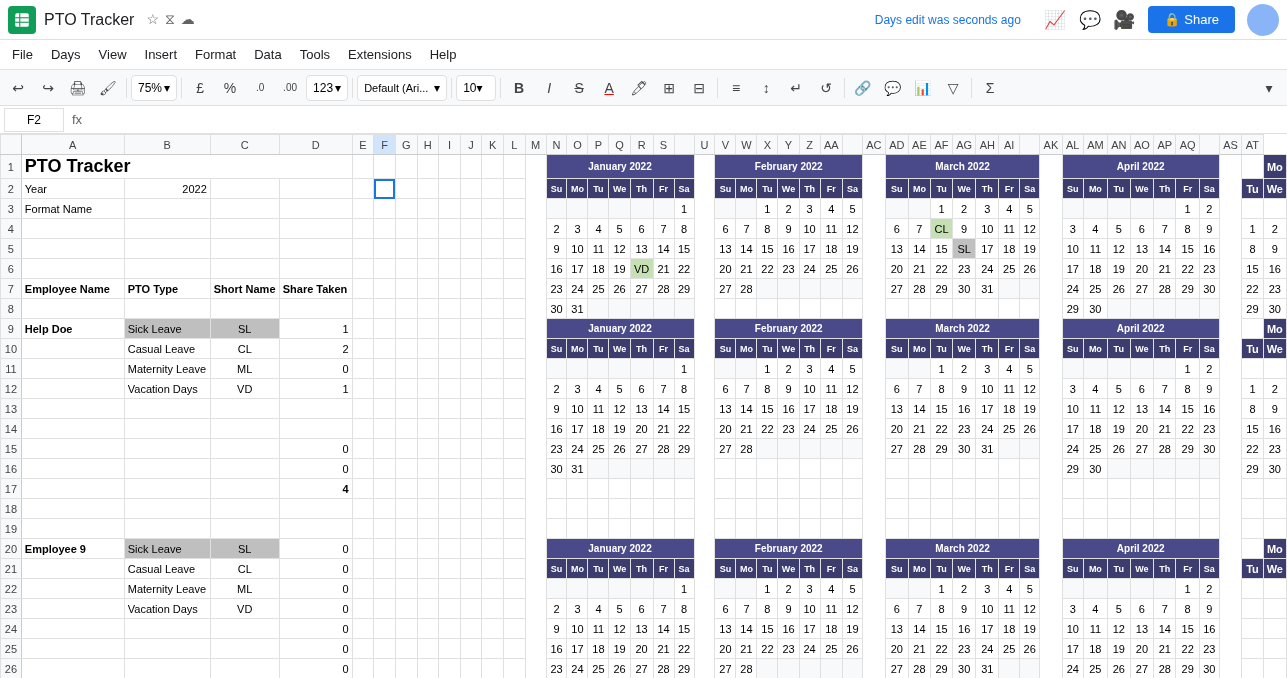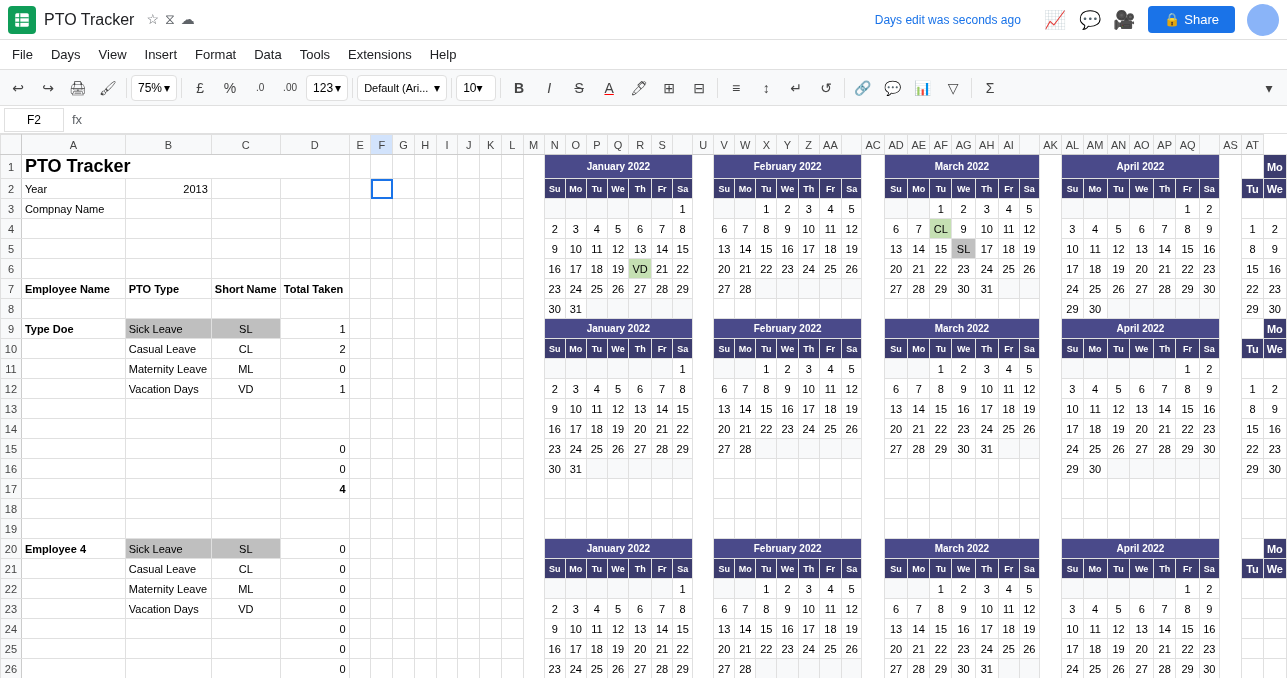--- a/index.html
+++ b/index.html
@@ -230,21 +230,21 @@
             <td colspan="7" style="background: rgb(74, 74, 138); color: white; font-weight: bold; text-align: center; font-size: 10px;">March 2022</td>
             <td style="background: rgb(255, 255, 255); border: none;"></td>
             <td colspan="7" style="background: rgb(74, 74, 138); color: white; font-weight: bold; text-align: center; font-size: 10px;">April 2022</td>
             <td style="background: rgb(255, 255, 255); border: none;"></td>
             <td></td>
             <td style="font-weight: bold; background: rgb(60, 60, 110); color: white; text-align: center;">Mo</td>
           </tr>
           <tr>
             <td class="row-num">2</td>
             <td>Year</td>
-            <td style="text-align: right;">2013</td>
+            <td style="text-align: right;">2022</td>
             <td></td>
             <td></td>
             <td></td>
             <td style="outline: rgb(26, 115, 232) solid 2px; outline-offset: -2px;"></td>
             <td></td>
             <td></td>
             <td></td>
             <td></td>
             <td></td>
             <td></td>
@@ -279,21 +279,21 @@
             <td style="background: rgb(60, 60, 110); color: white; font-size: 9px; text-align: center; font-weight: bold;">We</td>
             <td style="background: rgb(60, 60, 110); color: white; font-size: 9px; text-align: center; font-weight: bold;">Th</td>
             <td style="background: rgb(60, 60, 110); color: white; font-size: 9px; text-align: center; font-weight: bold;">Fr</td>
             <td style="background: rgb(60, 60, 110); color: white; font-size: 9px; text-align: center; font-weight: bold;">Sa</td>
             <td style="background: rgb(255, 255, 255); border: none;"></td>
             <td style="font-weight: bold; background: rgb(60, 60, 110); color: white; text-align: center;">Tu</td>
             <td style="font-weight: bold; background: rgb(60, 60, 110); color: white; text-align: center;">We</td>
           </tr>
           <tr>
             <td class="row-num">3</td>
-            <td>Compnay Name</td>
+            <td>Format Name</td>
             <td></td>
             <td></td>
             <td></td>
             <td></td>
             <td></td>
             <td></td>
             <td></td>
             <td></td>
             <td></td>
             <td></td>
@@ -482,21 +482,21 @@
             <td style="background: rgb(255, 255, 255); text-align: center;">23</td>
             <td style="background: rgb(255, 255, 255); border: none;"></td>
             <td style="text-align: center;">15</td>
             <td style="text-align: center;">16</td>
           </tr>
           <tr>
             <td class="row-num">7</td>
             <td style="font-weight: bold;">Employee Name</td>
             <td style="font-weight: bold;">PTO Type</td>
             <td style="font-weight: bold;">Short Name</td>
-            <td style="font-weight: bold;">Total Taken</td>
+            <td style="font-weight: bold;">Share Taken</td>
             <td></td>
             <td></td>
             <td></td>
             <td></td>
             <td></td>
             <td></td>
             <td></td>
             <td></td>
             <td style="background: rgb(255, 255, 255); border: none;"></td>
             <td style="background: rgb(255, 255, 255); text-align: center;">23</td>
@@ -579,21 +579,21 @@
             <td style="background: rgb(248, 249, 250); text-align: center;"></td>
             <td style="background: rgb(248, 249, 250); text-align: center;"></td>
             <td style="background: rgb(248, 249, 250); text-align: center;"></td>
             <td style="background: rgb(248, 249, 250); text-align: center;"></td>
             <td style="background: rgb(255, 255, 255); border: none;"></td>
             <td style="text-align: center;">29</td>
             <td style="text-align: center;">30</td>
           </tr>
           <tr>
             <td class="row-num">9</td>
-            <td style="font-weight: bold;">Type Doe</td>
+            <td style="font-weight: bold;">Help Doe</td>
             <td style="background: rgb(191, 191, 191);">Sick Leave</td>
             <td style="background: rgb(191, 191, 191); text-align: center;">SL</td>
             <td style="text-align: right;">1</td>
             <td></td>
             <td></td>
             <td></td>
             <td></td>
             <td></td>
             <td></td>
             <td></td>
@@ -1105,21 +1105,21 @@
             <td></td>
             <td></td>
             <td></td>
             <td></td>
             <td style="background: rgb(255, 255, 255); border: none;"></td>
             <td></td>
             <td></td>
           </tr>
           <tr>
             <td class="row-num">20</td>
-            <td style="font-weight: bold;">Employee 4</td>
+            <td style="font-weight: bold;">Employee 9</td>
             <td style="background: rgb(191, 191, 191);">Sick Leave</td>
             <td style="background: rgb(191, 191, 191); text-align: center;">SL</td>
             <td style="text-align: right;">0</td>
             <td></td>
             <td></td>
             <td></td>
             <td></td>
             <td></td>
             <td></td>
             <td></td>

